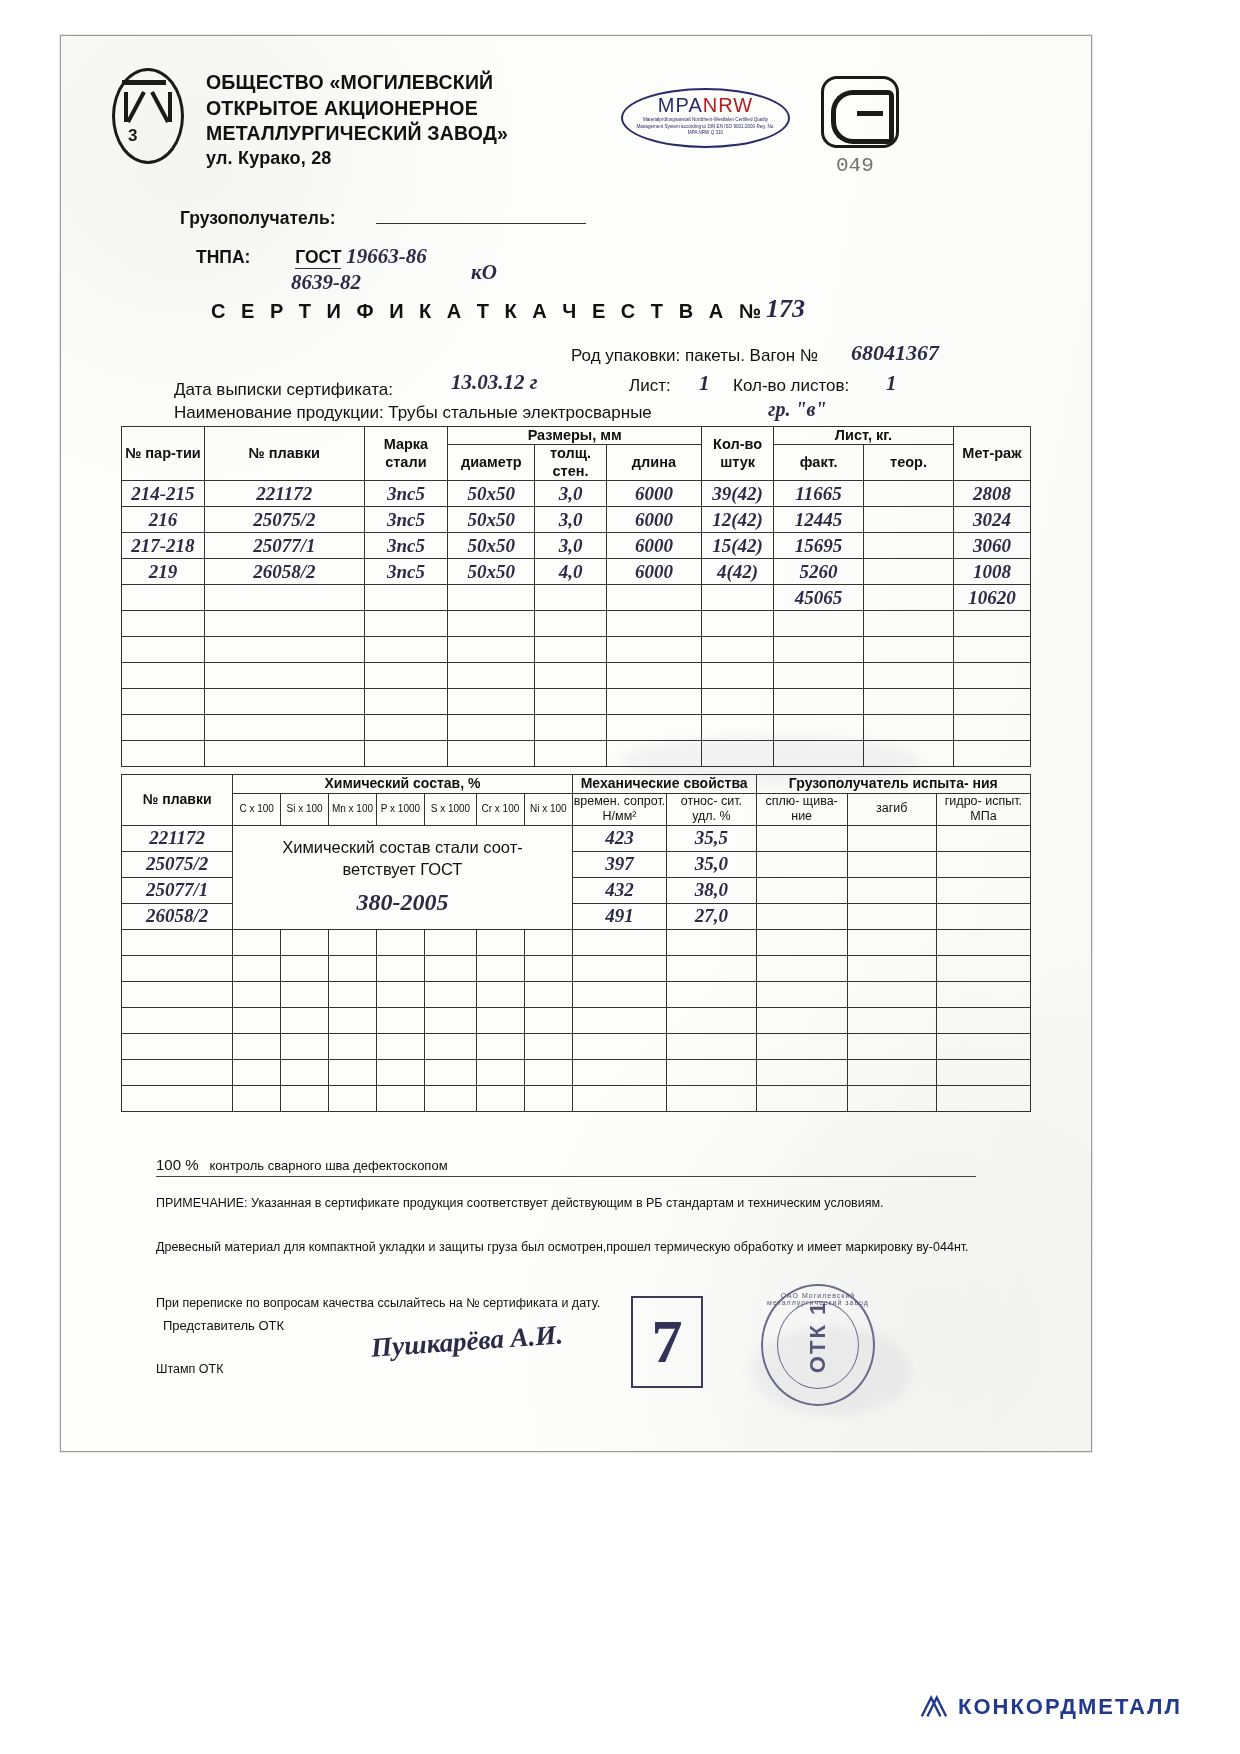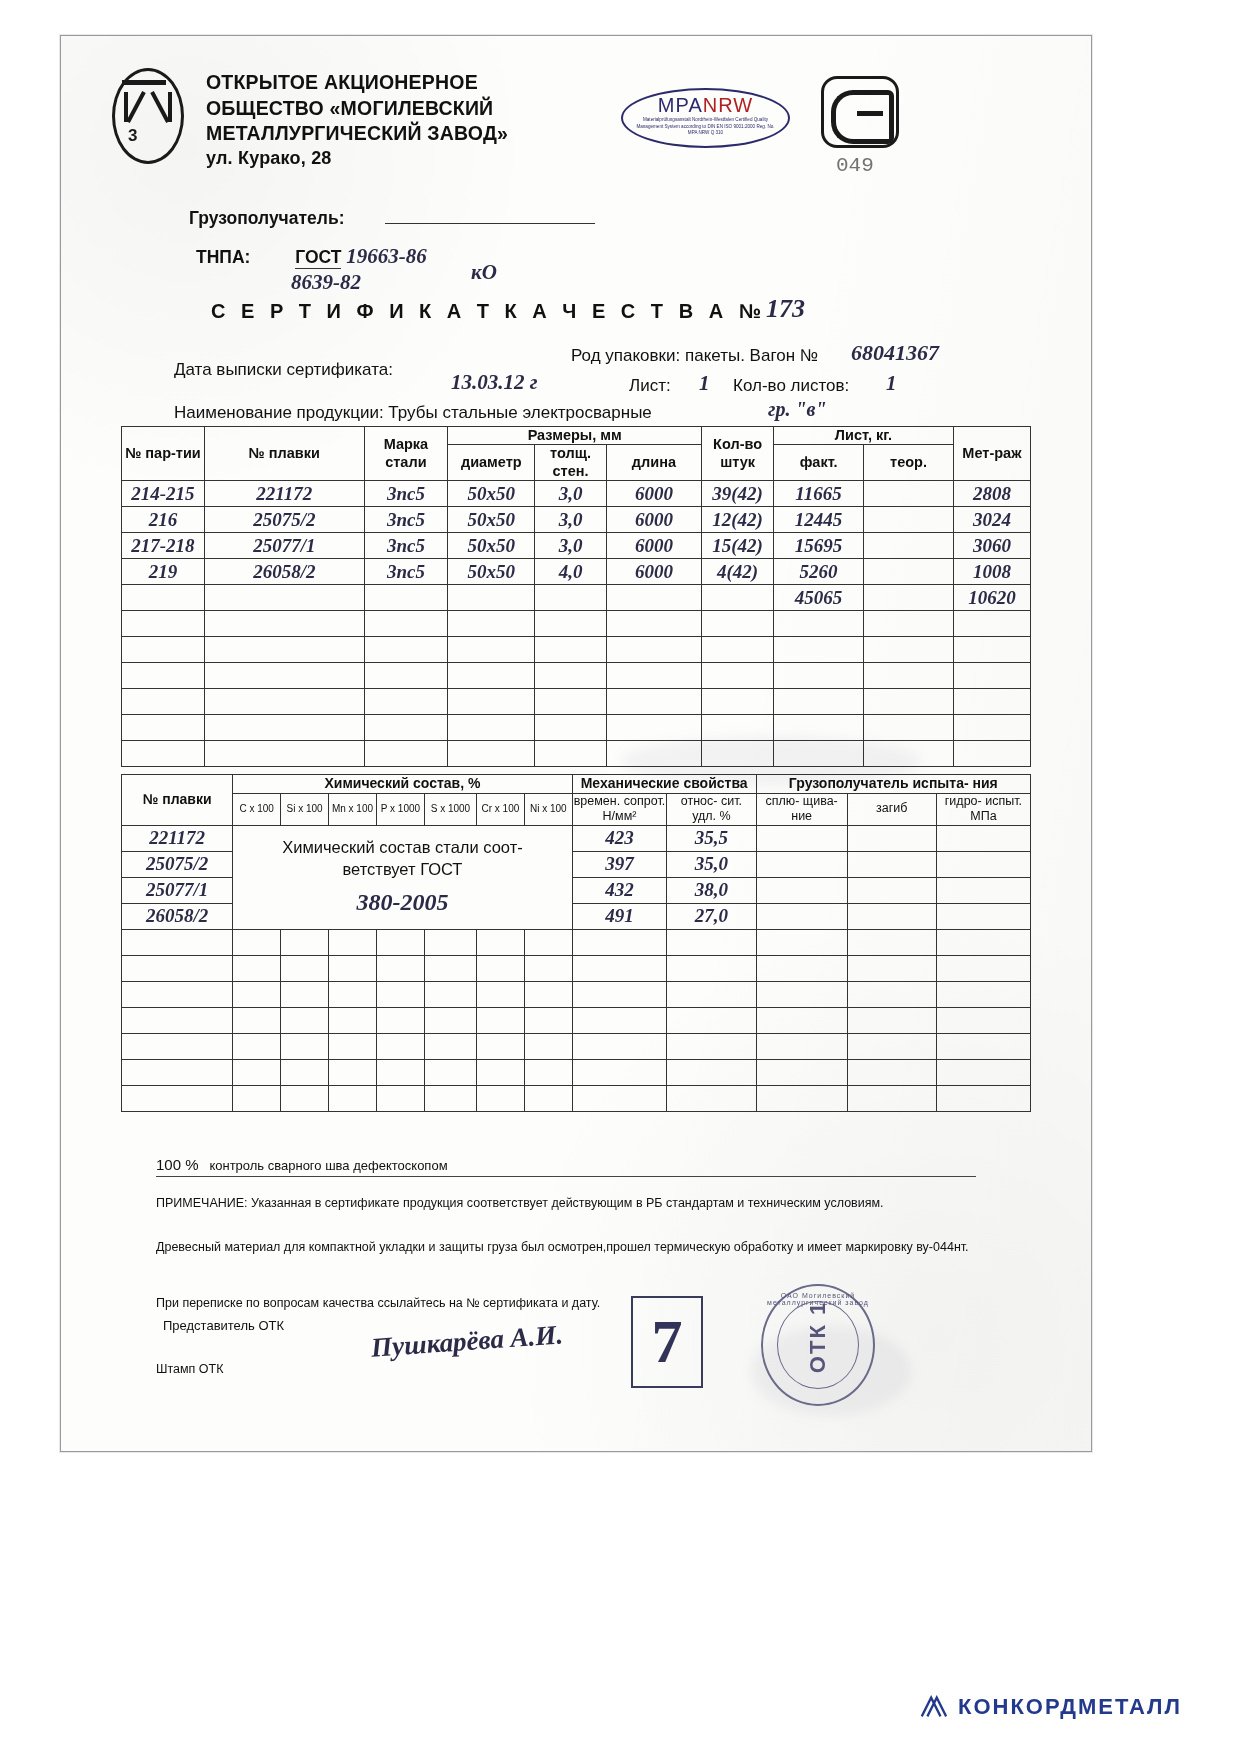--- a/index.html
+++ b/index.html
@@ -86,39 +86,39 @@
   .fields { position:absolute; left:0; top:172px; width:100%; }
   .f-row { position:relative; font-size:17.5px; color:#111; }
   .lbl { font-weight:600; }
   .hw {
     font-family:"Liberation Serif", serif;
     font-style:italic; font-weight:bold;
     color:#2b2b48;
   }
   .ul { border-bottom:1.4px solid #333; display:inline-block;margin-left:40px; }
 
-  #recipient { position:absolute; left:128px; top:0; }
+  #recipient { position:absolute; left:119px; top:0; }
   #recipient .ul { min-width:210px; }
   #tnpa { position:absolute; left:135px; top:36px; }
   #tnpa2 { position:absolute; left:230px; top:62px; }
   #tnpa3 { position:absolute; left:410px; top:52px; }
 
   .cert-title {
     position:absolute; left:150px; top:92px;
     font-weight:bold; font-size:20px; letter-spacing:5px; color:#111;
   }
   .cert-no {
     position:absolute; left:705px; top:86px;
     font-size:26px;
   }
 
   #pack { position:absolute; left:510px; top:138px; font-size:17px;}
   #wagon-val { position:absolute; left:790px; top:132px; font-size:22px;}
 
-  #dateline { position:absolute; left:113px; top:152px; font-size:17px;}
+  #dateline { position:absolute; left:113px; top:172px; font-size:17px;}
   #date-val { position:absolute; left:390px; top:162px; font-size:21px;}
   #sheet-lbl { position:absolute; left:568px; top:168px; font-size:17px;}
   #sheet-val { position:absolute; left:638px; top:163px; font-size:21px;}
   #count-lbl { position:absolute; left:672px; top:168px; font-size:17px;}
   #count-val { position:absolute; left:825px; top:163px; font-size:21px;}
   #prod { position:absolute; left:113px; top:195px; font-size:17px;}
   #prod-hw { position:absolute; left:707px; top:190px; font-size:20px;}
 
   
   table { border-collapse:collapse; font-size:13.5px; }
@@ -212,22 +212,22 @@
 
   <div class="header">
     <div class="logo">
       <div class="oval"></div>
       <div class="bar1"></div>
       <div class="m"></div>
       <div class="z">3</div>
     </div>
 
     <div class="company">
+      <div>ОБЩЕСТВО «МОГИЛЕВСКИЙ</div>
       <div>ОТКРЫТОЕ АКЦИОНЕРНОЕ</div>
-      <div>ОБЩЕСТВО «МОГИЛЕВСКИЙ</div>
       <div>МЕТАЛЛУРГИЧЕСКИЙ ЗАВОД»</div>
       <div class="addr">ул. Курако, 28</div>
     </div>
 
     <div class="mpa">
       <div class="big"><span>MPA</span><span class="nrw">NRW</span></div>
       <div class="small">Materialprüfungsanstalt Nordrhein-Westfalen Certified Quality Management System according to DIN EN ISO 9001:2000 Reg. No. MPA NRW Q 310</div>
     </div>
 
     <div class="gost-mark">

